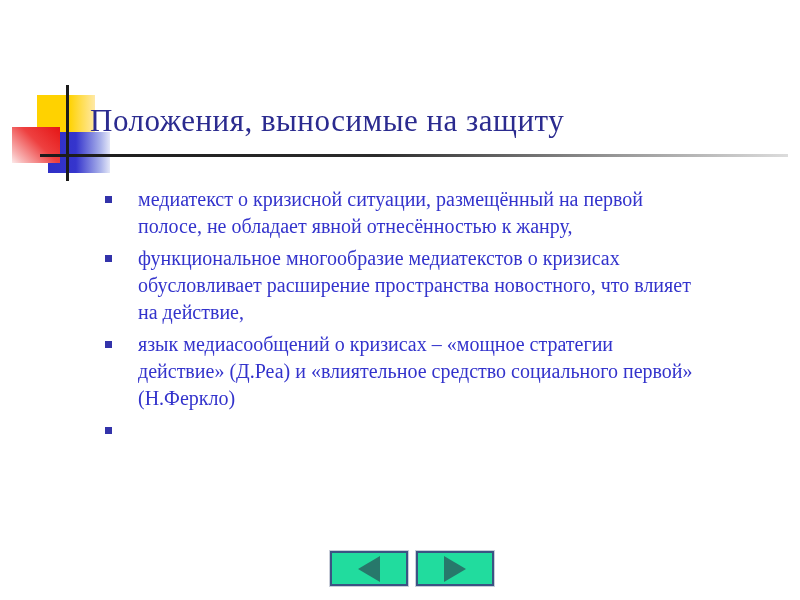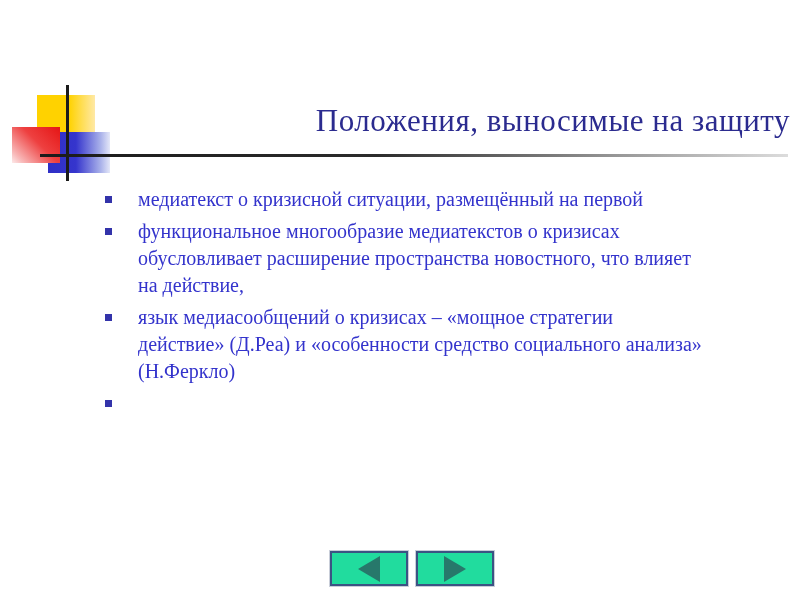--- a/index.html
+++ b/index.html
@@ -29,21 +29,21 @@
     background: #1b1b1b;
   }
   .rule {
     position: absolute; left: 40px; top: 154px; width: 748px; height: 3px;
     background: linear-gradient(to right, #1b1b1b 0%, #2b2b2b 45%, #9a9a9a 78%, #dcdcdc 100%);
   }
 
   
   .title {
     position: absolute; left: 90px; right: 10px; top: 103px;
-    margin: 0; text-align: right;
+    margin: 0; text-align: left;
     font-size: 31px; font-weight: normal;
     color: #2b2b8f;
     letter-spacing: 0.5px;
     white-space: nowrap;
   }
 
   
   .bullets {
     position: absolute; left: 105px; top: 186px; width: 690px;
   }
@@ -92,37 +92,38 @@
   <div class="decor-vline"></div>
   <div class="rule"></div>
 
   <h1 class="title">Положения, выносимые на защиту</h1>
 
   <div class="bullets">
     <div class="bullet-item">
       <span class="bullet-marker"></span>
       <div class="bullet-lines lines">
           <div class="line">медиатекст о кризисной ситуации, размещённый на первой</div>
+          <div class="line">полосе, не обладает явной отнесённостью к жанру,</div>
         </div>
     </div>
 
     <div class="bullet-item">
       <span class="bullet-marker"></span>
       <div class="bullet-lines lines">
           <div class="line">функциональное многообразие медиатекстов о кризисах</div>
           <div class="line">обусловливает расширение пространства новостного, что влияет</div>
           <div class="line">на действие,</div>
         </div>
     </div>
 
     <div class="bullet-item">
       <span class="bullet-marker"></span>
       <div class="bullet-lines lines">
           <div class="line">язык медиасообщений о кризисах – «мощное стратегии</div>
-          <div class="line">действие» (Д.Реа) и «особенности средство социального анализа»</div>
+          <div class="line">действие» (Д.Реа) и «влиятельное средство социального первой»</div>
           <div class="line">(Н.Феркло)</div>
         </div>
     </div>
 
     <div class="bullet-item">
       <span class="bullet-marker"></span>
     </div>
   </div>
 
   <div class="nav">

